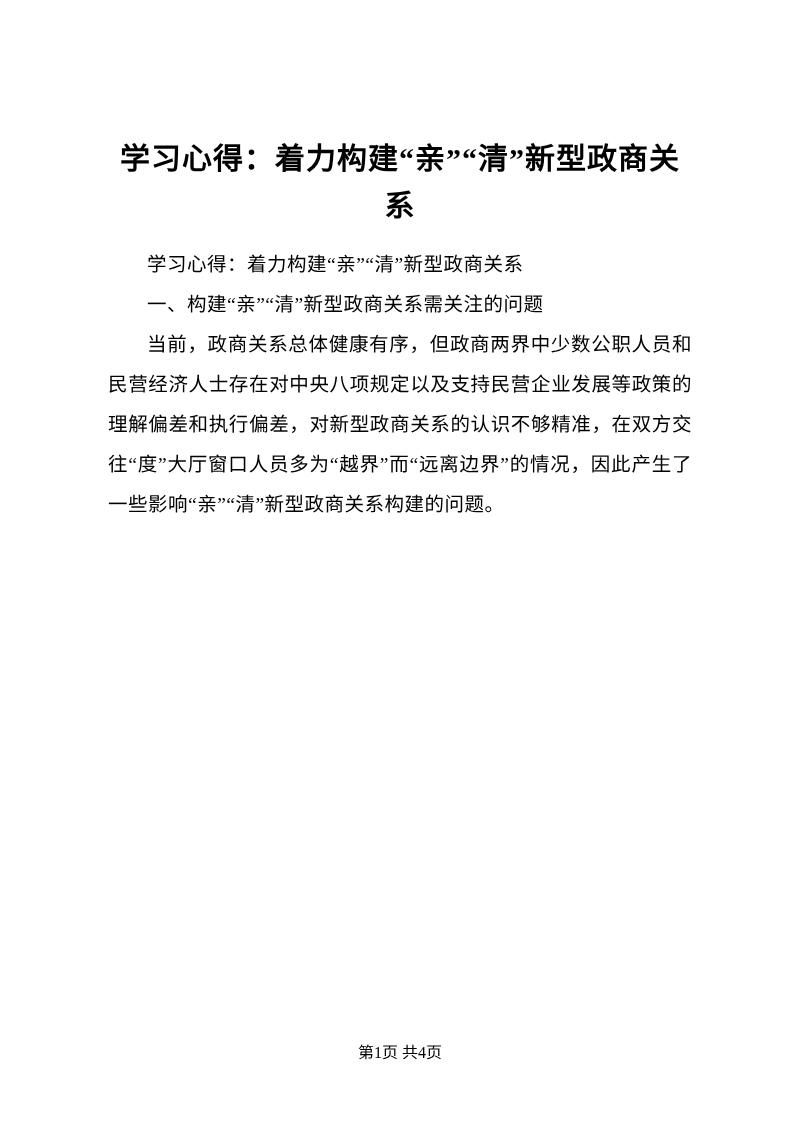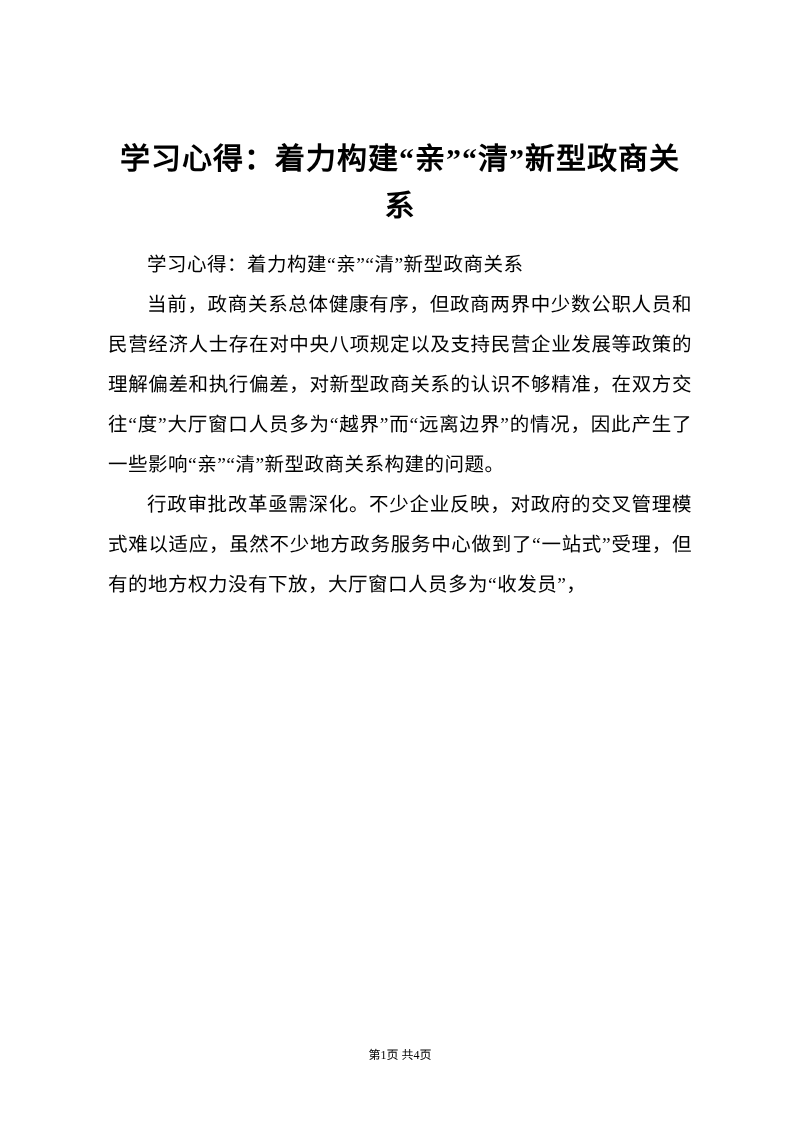--- a/index.html
+++ b/index.html
@@ -36,34 +36,34 @@
     text-indent: 2em;
     letter-spacing: 0.5px;
     word-break: break-all;
   }
   .page-footer {
     position: absolute;
     left: 0;
     bottom: 72px;
     width: 100%;
     text-align: center;
-    font-size: 12px;
+    font-size: 16px;
     color: #000000;
   }
 </style>
 </head>
 <body>
 
 <div class="page">
   <div class="content">
     <h1 class="doc-title">学习心得：着力构建“亲”“清”新型政商关系</h1>
 
     <p class="doc-paragraph">学习心得：着力构建“亲”“清”新型政商关系</p>
 
 
+    <p class="doc-paragraph">一、构建“亲”“清”新型政商关系需关注的问题</p>
 
     <p class="doc-paragraph">当前，政商关系总体健康有序，但政商两界中少数公职人员和民营经济人士存在对中央八项规定以及支持民营企业发展等政策的理解偏差和执行偏差，对新型政商关系的认识不够精准，在双方交往“度”大厅窗口人员多为“越界”而“远离边界”的情况，因此产生了一些影响“亲”“清”新型政商关系构建的问题。</p>
 
-    <p class="doc-paragraph">行政审批改革亟需深化。不少企业反映，对政府的交叉管理模式难以适应，虽然不少地方政务服务中心做到了“一站式”受理，但有的地方权力没有下放，大厅窗口人员多为“收发员”，</p>
   </div>
 
   <div class="page-footer">第1页 共4页</div>
 </div>
 
 </body></html>

